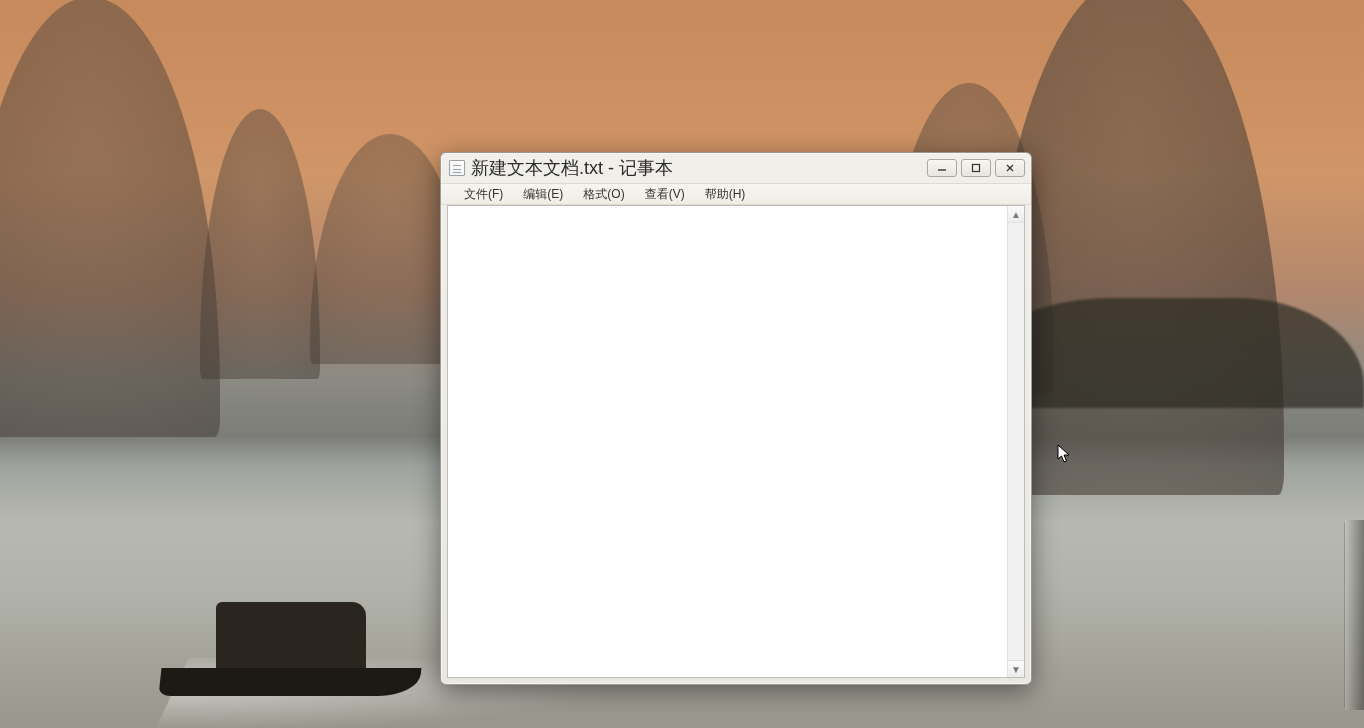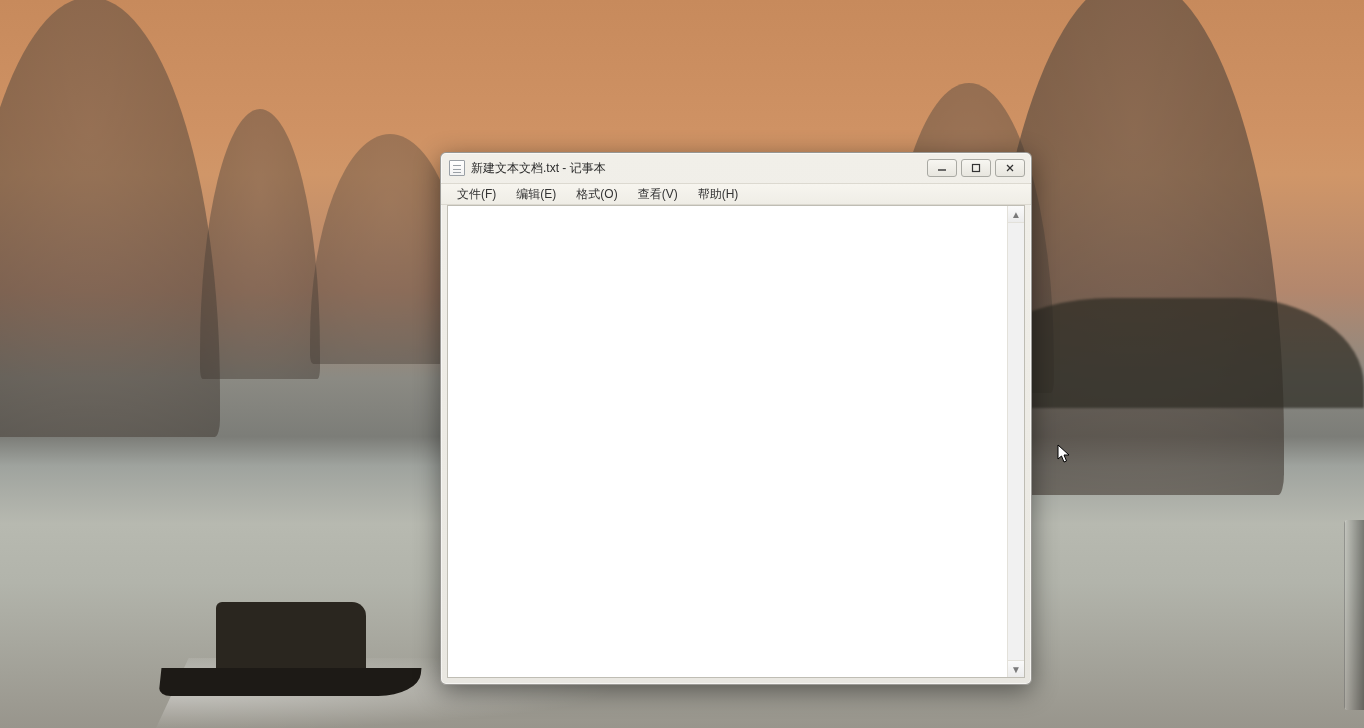--- a/index.html
+++ b/index.html
@@ -56,39 +56,39 @@
       width: 16px; height: 16px;
       border: 1px solid #9aa0a6;
       background: linear-gradient(#fff,#f3f3f3);
       position: relative;
       border-radius: 1px;
     }
     .app-icon::before, .app-icon::after {
       content:""; position:absolute; left:3px; right:3px; height:1px; background:#9aa0a6;
     }
     .app-icon::before{ top:4px } .app-icon::after{ top:8px; box-shadow:0 3px 0 #9aa0a6 }
-    .title { font-size: 12px; color:#2b2b2b; white-space: nowrap; flex:1 }
+    .title { font-size: 18px; color:#2b2b2b; white-space: nowrap; flex:1 }
     .win-controls { display:flex; gap:4px; }
     .win-btn {
       width: 30px; height: 18px;
       border: 1px solid #a9a9a3;
       border-radius: 3px;
       background: linear-gradient(#f7f6f1,#e8e6df);
       display:flex; align-items:center; justify-content:center;
       cursor: default;
     }
     .win-btn svg { display:block }
 
     .menubar {
       height: 22px;
       border-top: 1px solid #dcd9d0;
       border-bottom: 1px solid #dcd9d0;
       background: linear-gradient(#f7f5ef,#efede6);
       display:flex; align-items:center;
-      padding: 0 6px;
+      padding: 0 13px;
     }
     .menu-item {
       font-size: 12px; color:#333;
       padding: 2px 10px;
       border-radius: 2px;
       cursor: default;
     }
 
     .client {
       flex:1;

